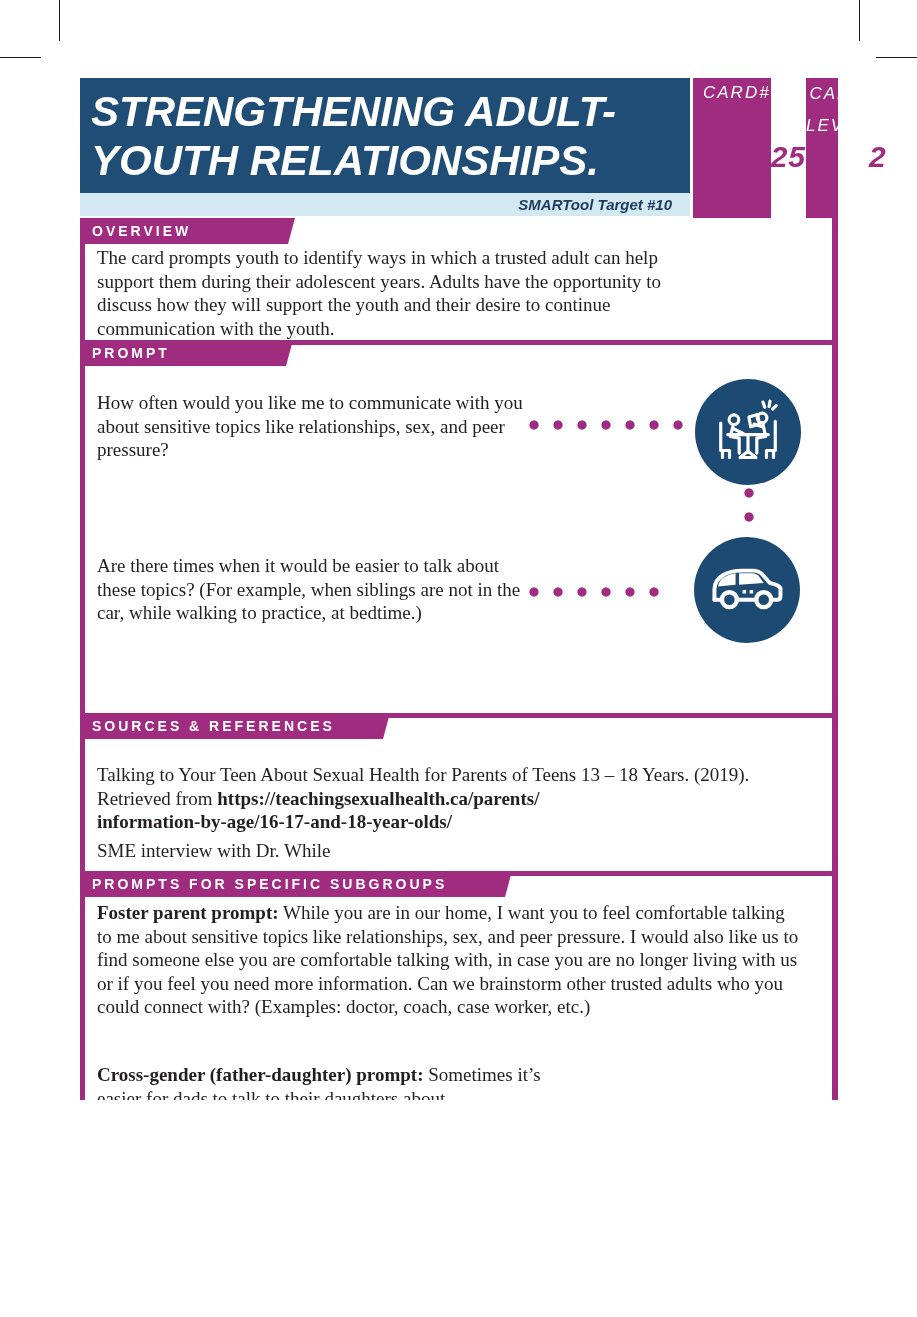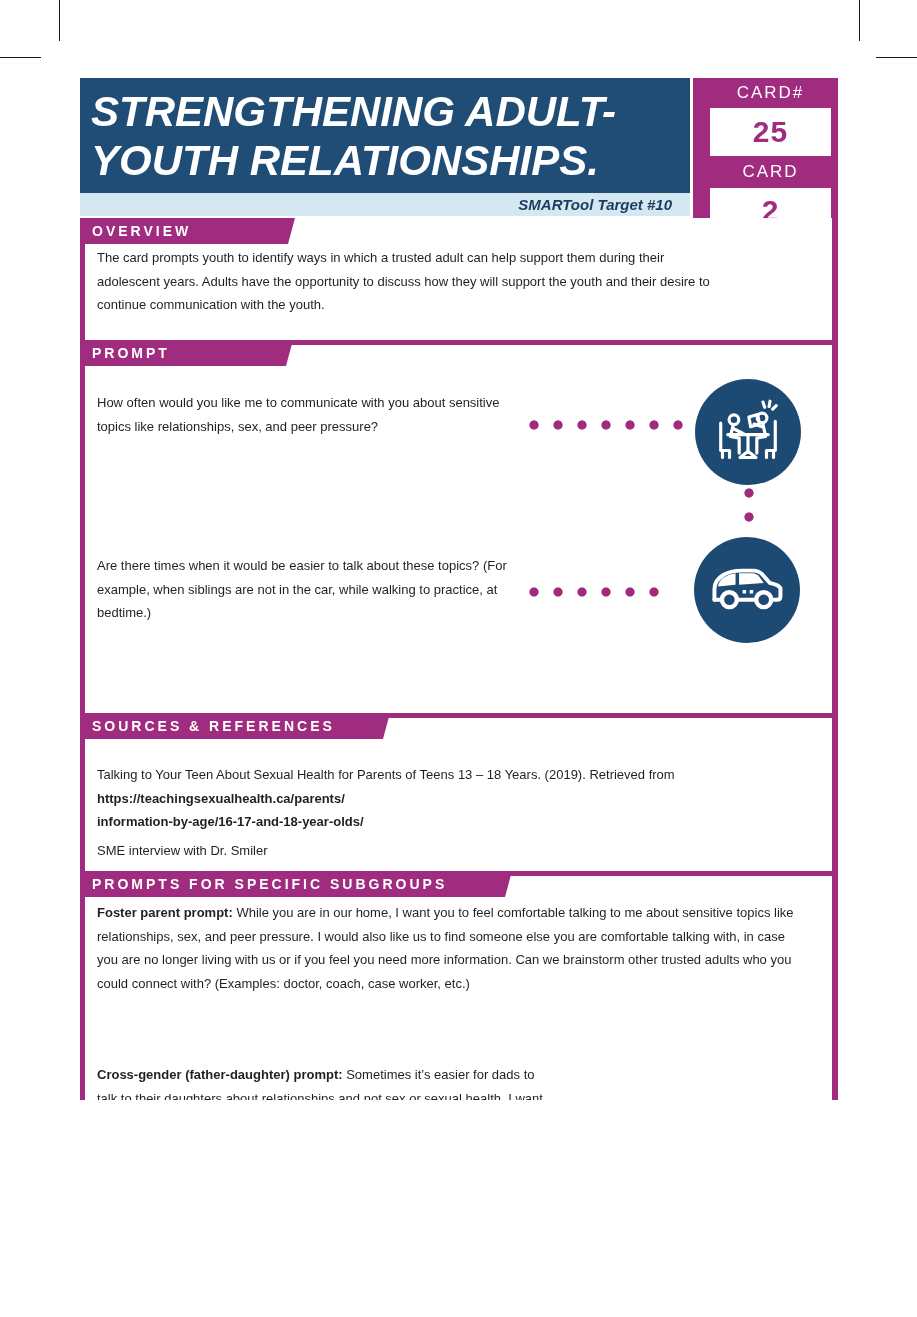--- a/index.html
+++ b/index.html
@@ -20,21 +20,21 @@
   }
   .subtitle-band {
     left:80px; top:193px; width:610px; height:23px; background:#d4e8f2;
     text-align:right; font-style:italic; font-weight:600; font-size:15px;
     line-height:23px; color:#1e3a5f; padding-right:18px; box-sizing:border-box;
   }
 
   
   .card-panel {
     left:693px; top:78px; width:145px; height:165px; background:#a02c80;
-    display:flex; flex-direction:column; box-sizing:border-box; padding:0 7px 8px 17px;
+    display:flex; flex-direction:row; box-sizing:border-box; padding:0 7px 8px 10px;font-style:italic;
   }
   .panel-label {
     color:#ffffff; text-align:center; font-size:17px; letter-spacing:2px;
     font-weight:400; line-height:30px; height:30px;
   }
   .panel-label.second { height:32px; line-height:32px; }
   .panel-value {
     background:#ffffff; color:#a02c80; text-align:center; font-weight:900;
     font-size:30px; flex:1; display:flex; align-items:center; justify-content:center;
     letter-spacing:1px;
@@ -49,21 +49,21 @@
   .rule { position:absolute; left:80px; width:758px; height:5px; background:#a02c80; }
 
   
   .tab {
     position:absolute; height:26px; background:#a02c80; color:#ffffff;
     font-weight:bold; font-size:14px; letter-spacing:3px; line-height:27px;
     padding-left:12px; box-sizing:border-box;
     clip-path:polygon(0 0, 100% 0, calc(100% - 7px) 100%, 0 100%);
   }
 
-  .body-text { position:absolute; font-size:13px; line-height:23.5px; color:#231f20; }
+  .body-text { position:absolute; font-size:19px; line-height:23.5px; color:#231f20;font-family:Liberation Serif, serif; }
   .bold { font-weight:bold; }
 
   
   .dots-h {
     position:absolute; height:10px;
     background-image:radial-gradient(circle at 5px 5px, #a02c80 4.2px, transparent 5px);
     background-size:24px 10px; background-repeat:repeat-x;
   }
   .dots-v {
     position:absolute; width:10px;
@@ -194,21 +194,21 @@
     </svg>
   </div>
 
   <div class="tab" style="left:80px;top:713px;width:310px;">
     <span>SOURCES &amp; REFERENCES</span>
   </div>
   <div class="body-text" style="left:97px;top:745px;width:655px;margin-top:18px;">
     <span>Talking to Your Teen About Sexual Health for Parents of Teens 13 – 18 Years. (2019). Retrieved from </span><span class="bold">https://teachingsexualhealth.ca/parents/</span><br>
     <span class="bold">information-by-age/16-17-and-18-year-olds/</span>
   </div>
-  <div class="body-text" style="left:97px;top:839px;width:655px;">SME interview with Dr. Smiler</div>
+  <div class="body-text" style="left:97px;top:839px;width:655px;">SME interview with Dr. While</div>
 
   <div class="tab" style="left:80px;top:871px;width:432px;">
     <span>PROMPTS FOR SPECIFIC SUBGROUPS</span>
   </div>
 
   <div class="body-text" style="left:97px;top:901px;width:706px;">
     <span class="bold">Foster parent prompt:</span><span> While you are in our home, I want you to feel comfortable talking to me about sensitive topics like relationships, sex, and peer pressure. I would also like us to find someone else you are comfortable talking with, in case you are no longer living with us or if you feel you need more information. Can we brainstorm other trusted adults who you could connect with? (Examples: doctor, coach, case worker, etc.)</span>
   </div>
 
   <div class="body-text" style="left:97px;top:1063px;width:712px;">

